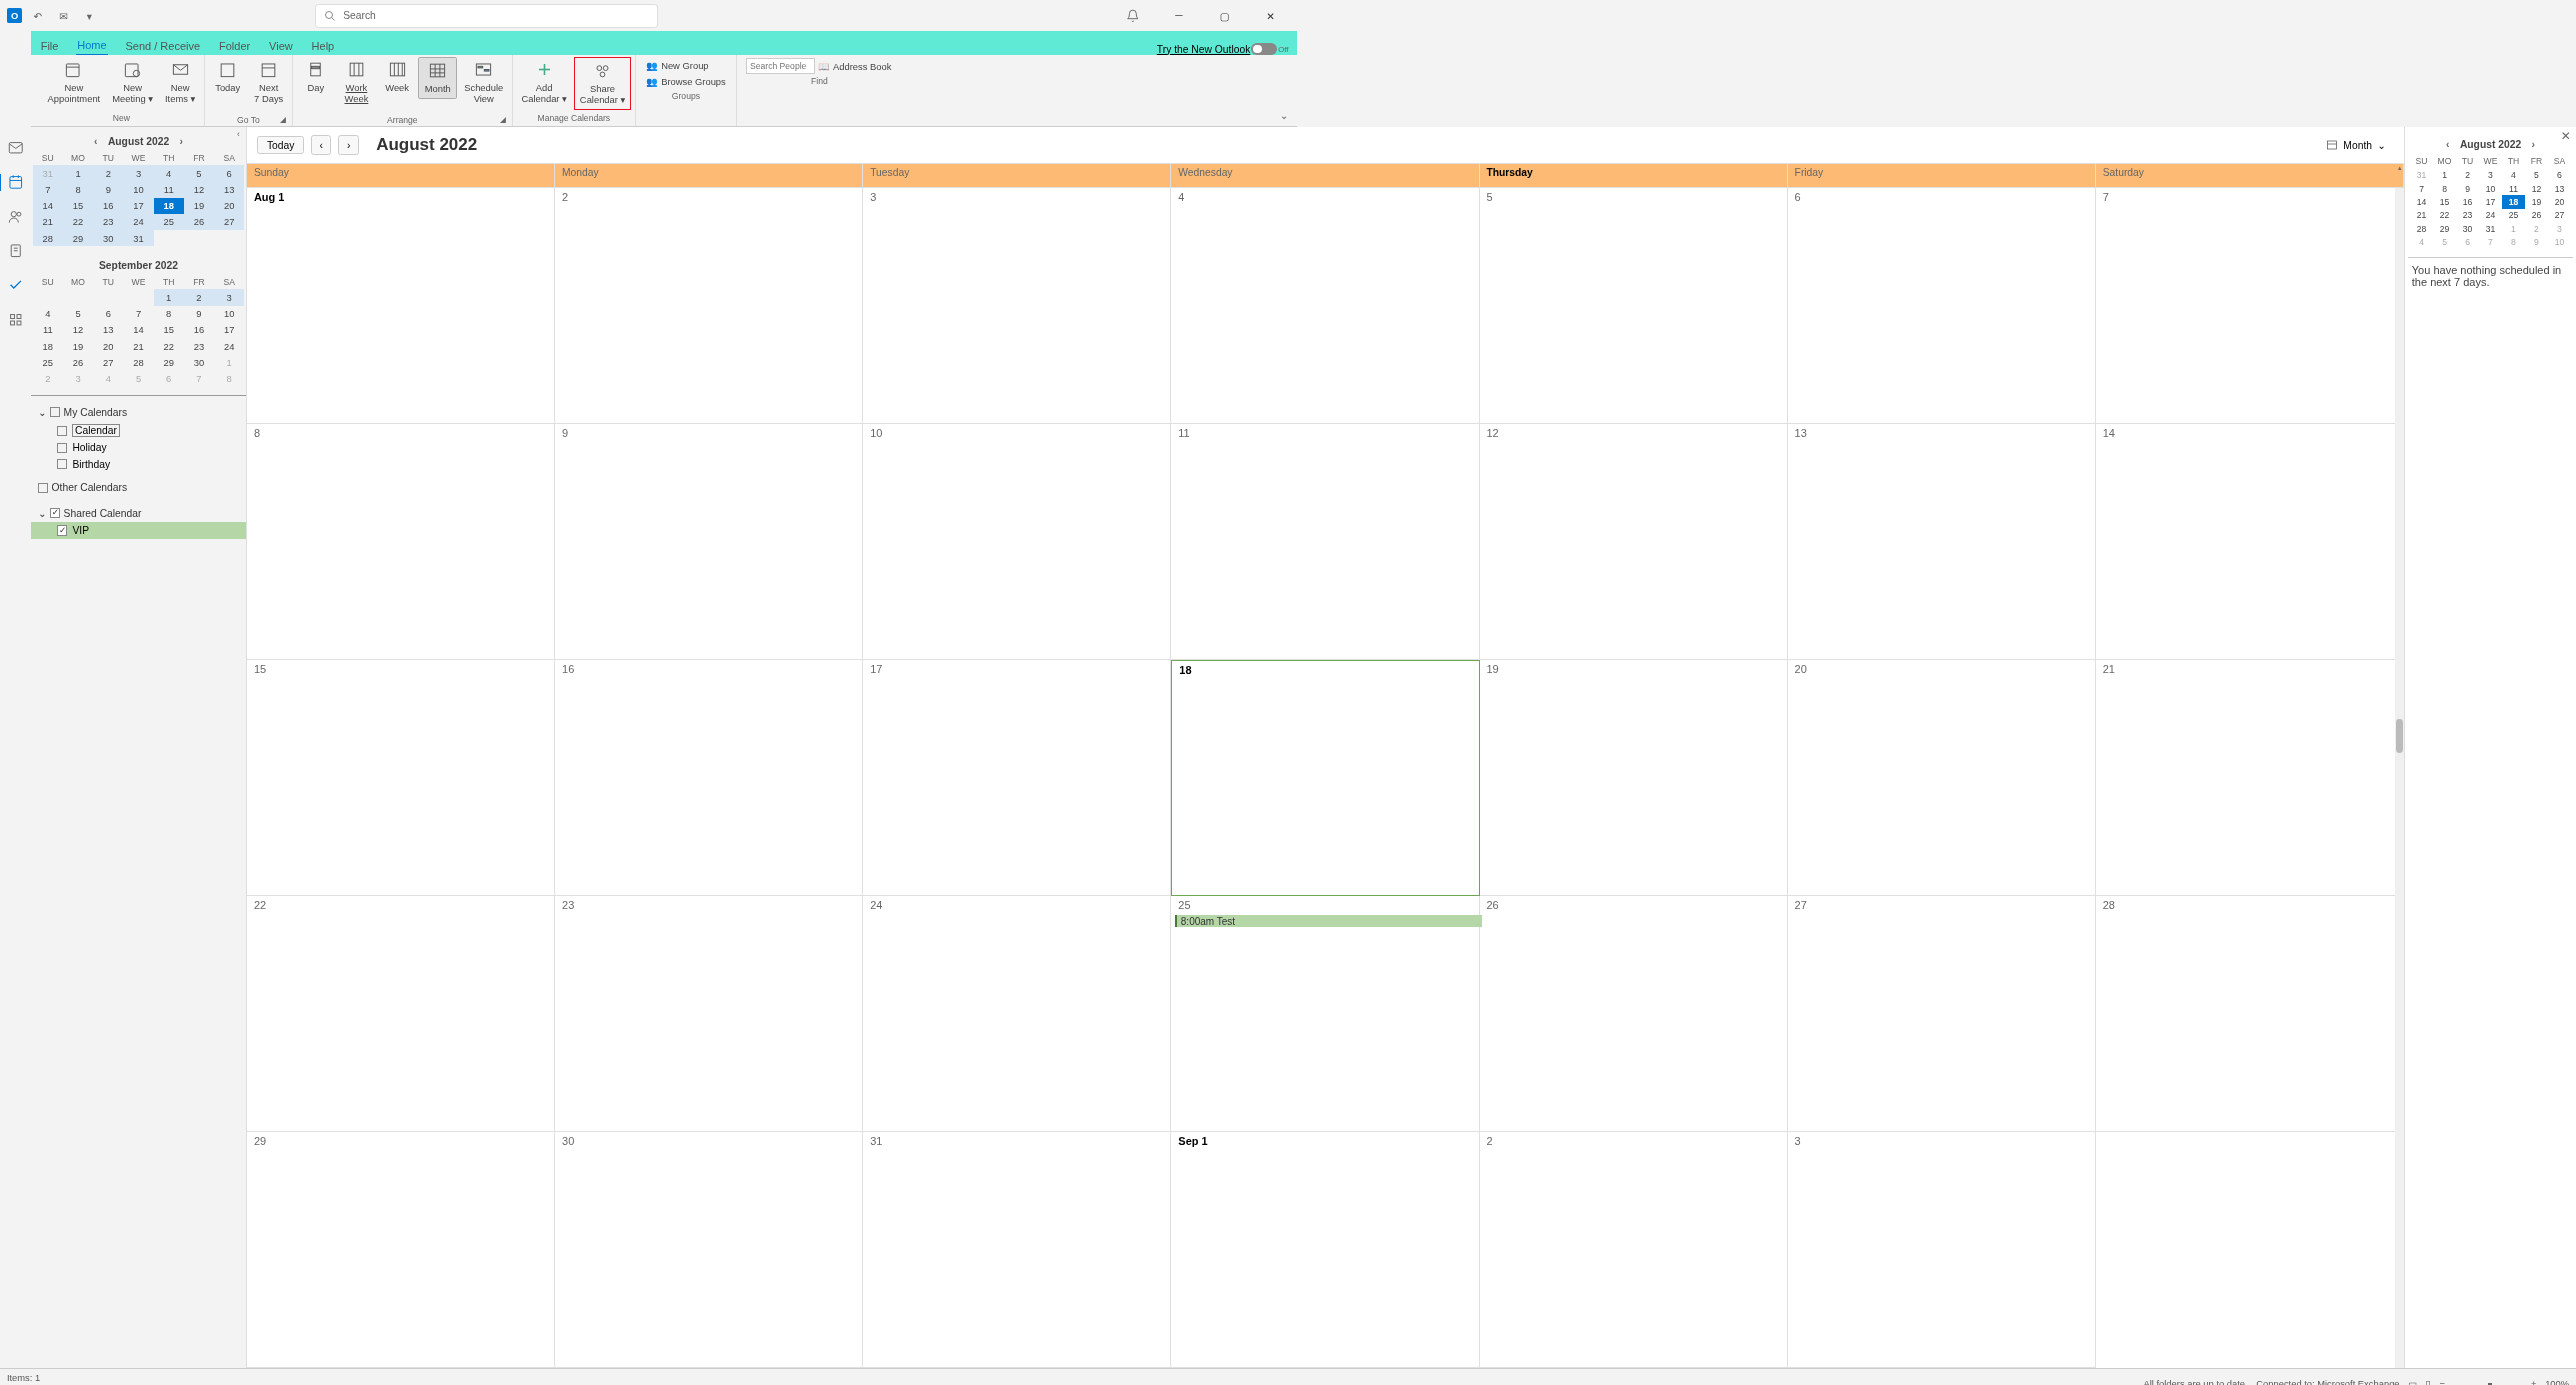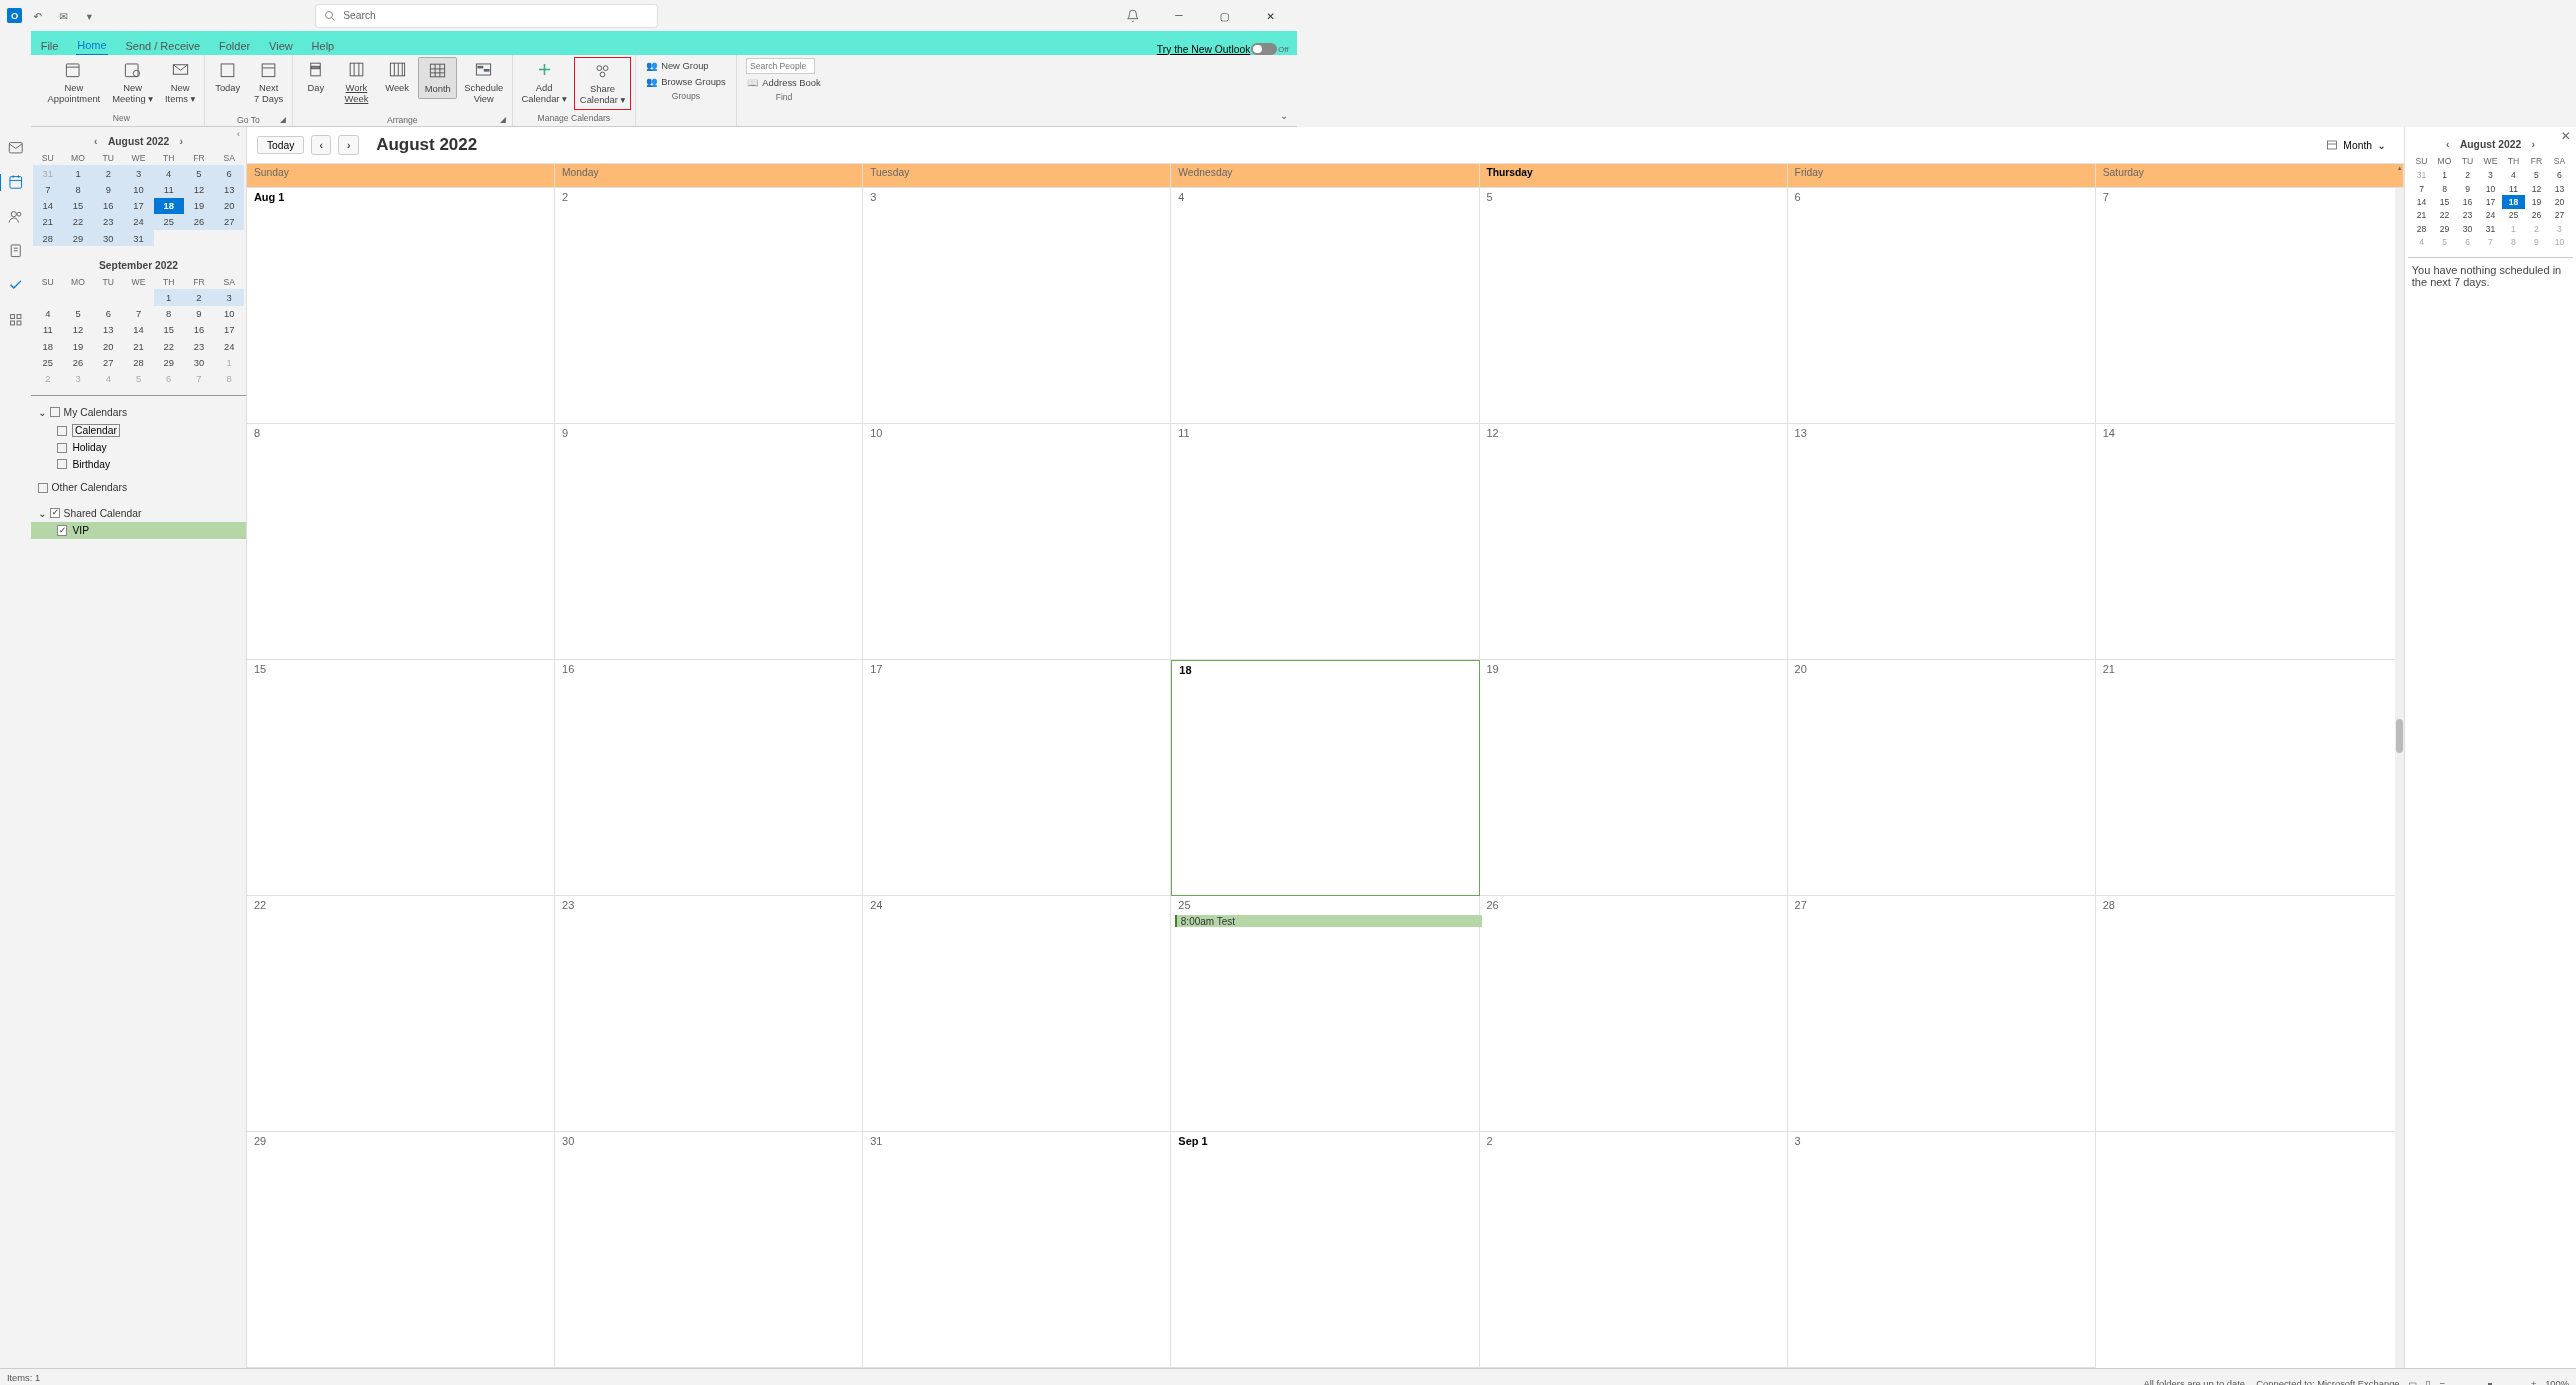--- a/index.html
+++ b/index.html
@@ -27,21 +27,21 @@
 .ribbon { height: 72px; background: #f3f3f3; border-bottom: 0.9px solid #ccc; display: flex; padding-left: 39px; }
 .ribbon-group { display: flex; flex-direction: column; border-right: 0.9px solid #ddd; padding: 1.7px 3.4px; }
 .ribbon-items { display: flex; flex: 1; align-items: flex-start; gap: 1.7px; }
 .ribbon-btn { display: flex; flex-direction: column; align-items: center; justify-content: center; padding: 3.4px 5.2px; font-size: 9.4px; color: #444; text-align: center; cursor: pointer; min-width: 39px; }
 .ribbon-btn svg, .ribbon-btn .icon-ph { margin-bottom: 1.7px; }
 .ribbon-btn.active { background: #e0e0e0; border: 0.9px solid #aaa; border-radius: 1.7px; }
 .ribbon-btn.highlighted { border: 1.7px solid #e81123; }
 .ribbon-group-label { font-size: 8.6px; text-align: center; color: #666; padding-bottom: 1.7px; }
 .ribbon-small { display: flex; flex-direction: column; gap: 1.7px; padding: 1.7px 5.2px; }
 .ribbon-small-item { display: flex; align-items: center; gap: 3.4px; font-size: 9.4px; color: #444; cursor: pointer; padding: 1.7px; }
-.find-group { display: flex; flex-direction: column; gap: 1.7px; padding: 1.7px 5.2px; }
+.find-group { display: flex; flex-direction: row; gap: 1.7px; padding: 1.7px 5.2px; }
 .find-input { width: 69px; height: 15.5px; border: 0.9px solid #ccc; font-size: 8.6px; padding: 0 3.4px; }
 .ribbon-expand { margin-left: auto; padding: 5.2px 8.6px; color: #666; align-self: flex-end; cursor: pointer; }
 .icon-ph { width: 20.6px; height: 20.6px; display: flex; align-items: center; justify-content: center; }
 .dialog-launcher { font-size: 7.7px; color: #666; text-align: right; padding-right: 2.6px; margin-top: -11px; }
 
 
 .nav-rail { position: absolute; left: 0; top: 31px; width: 31px; height: calc(100% - 31px - 17px); background: #f3f3f3; display: flex; flex-direction: column; align-items: center; padding-top: 0; gap: 6.9px; }
 .nav-item { width: 27.5px; height: 27.5px; display: flex; align-items: center; justify-content: center; color: #666; cursor: pointer; position: relative; }
 .nav-item.active { color: #0078d4; }
 .nav-item.active::before { content: ''; position: absolute; left: -3.4px; width: 2.6px; height: 17px; background: #0078d4; }

